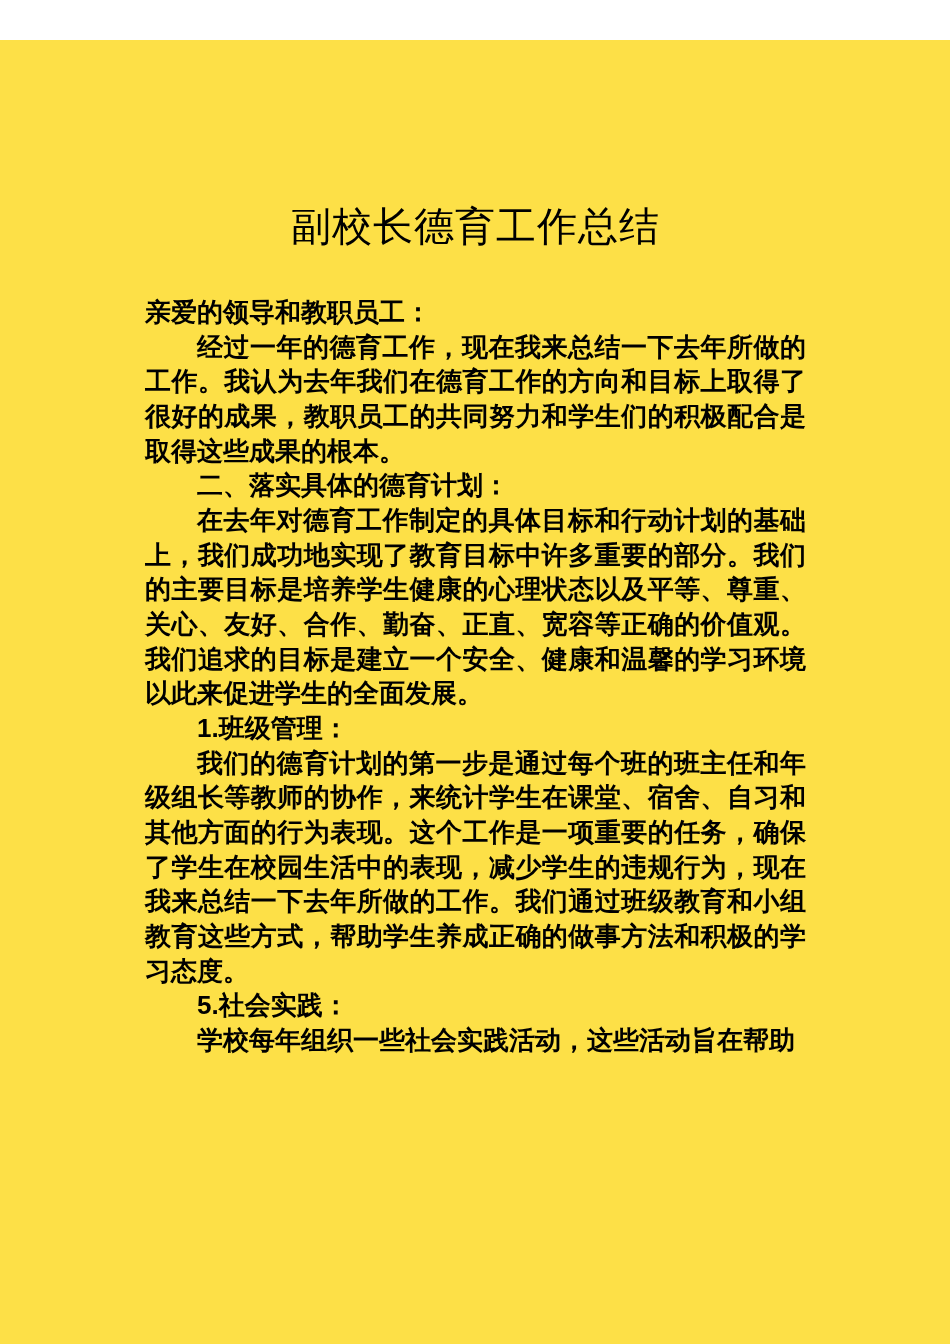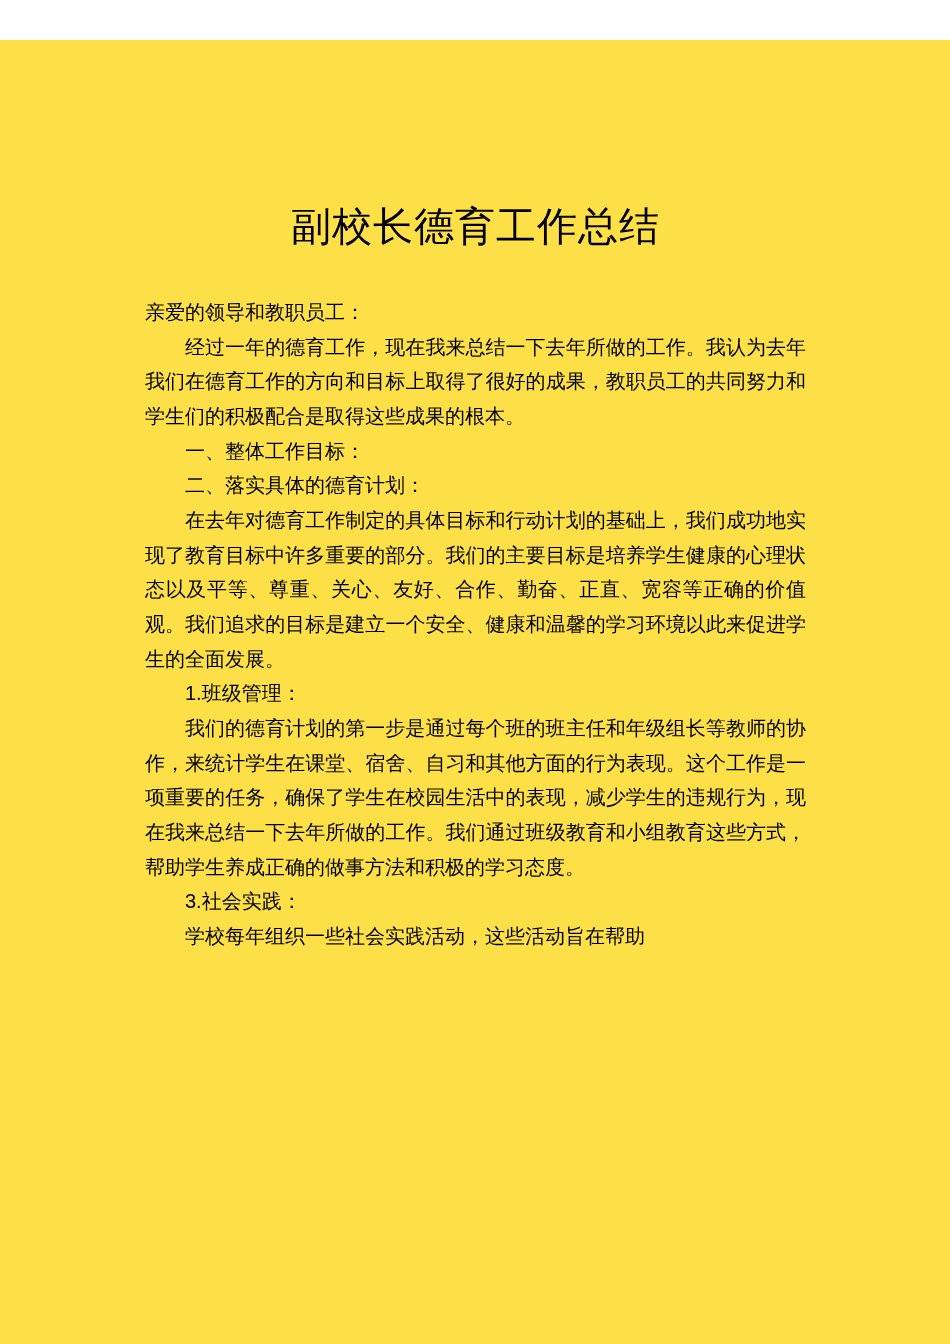--- a/index.html
+++ b/index.html
@@ -31,55 +31,54 @@
     white-space: nowrap;
   }
 
   .doc-body {
     margin-top: 47px;
     margin-left: 145px;
     width: 661px;
   }
 
   .doc-body p {
-    font-size: 20px;
+    font-size: 26px;
     line-height: 34.67px;
     text-align: justify;
     text-justify: inter-character;
-    font-weight: 400;
+    font-weight: 700;
     word-break: break-all;
   }
 
   .doc-body p.indent {
     text-indent: 2em;
   }
 </style>
 </head>
 <body>
 
 <div class="page">
 
   <h1 class="doc-title">副校长德育工作总结</h1>
 
   <div class="doc-body">
 
     <p>亲爱的领导和教职员工：</p>
 
     <p class="indent">经过一年的德育工作，现在我来总结一下去年所做的工作。我认为去年我们在德育工作的方向和目标上取得了很好的成果，教职员工的共同努力和学生们的积极配合是取得这些成果的根本。</p>
 
-    <p class="indent">一、整体工作目标：</p>
 
     <p class="indent">二、落实具体的德育计划：</p>
 
     <p class="indent">在去年对德育工作制定的具体目标和行动计划的基础上，我们成功地实现了教育目标中许多重要的部分。我们的主要目标是培养学生健康的心理状态以及平等、尊重、关心、友好、合作、勤奋、正直、宽容等正确的价值观。我们追求的目标是建立一个安全、健康和温馨的学习环境以此来促进学生的全面发展。</p>
 
     <p class="indent">1.班级管理：</p>
 
     <p class="indent">我们的德育计划的第一步是通过每个班的班主任和年级组长等教师的协作，来统计学生在课堂、宿舍、自习和其他方面的行为表现。这个工作是一项重要的任务，确保了学生在校园生活中的表现，减少学生的违规行为，现在我来总结一下去年所做的工作。我们通过班级教育和小组教育这些方式，帮助学生养成正确的做事方法和积极的学习态度。</p>
 
 
 
-    <p class="indent">3.社会实践：</p>
+    <p class="indent">5.社会实践：</p>
 
     <p class="indent">学校每年组织一些社会实践活动，这些活动旨在帮助</p>
 
   </div>
 </div>
 
 </body></html>

